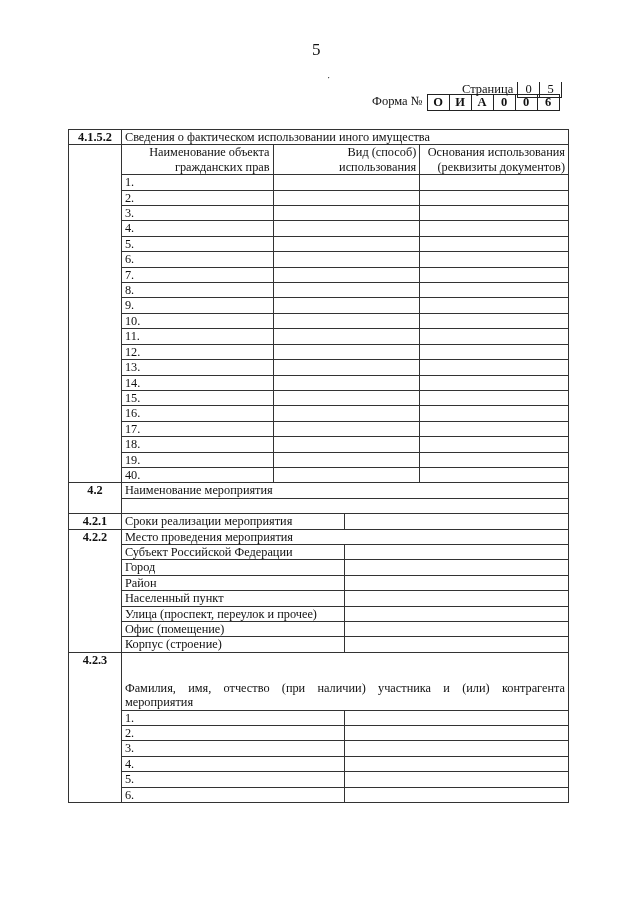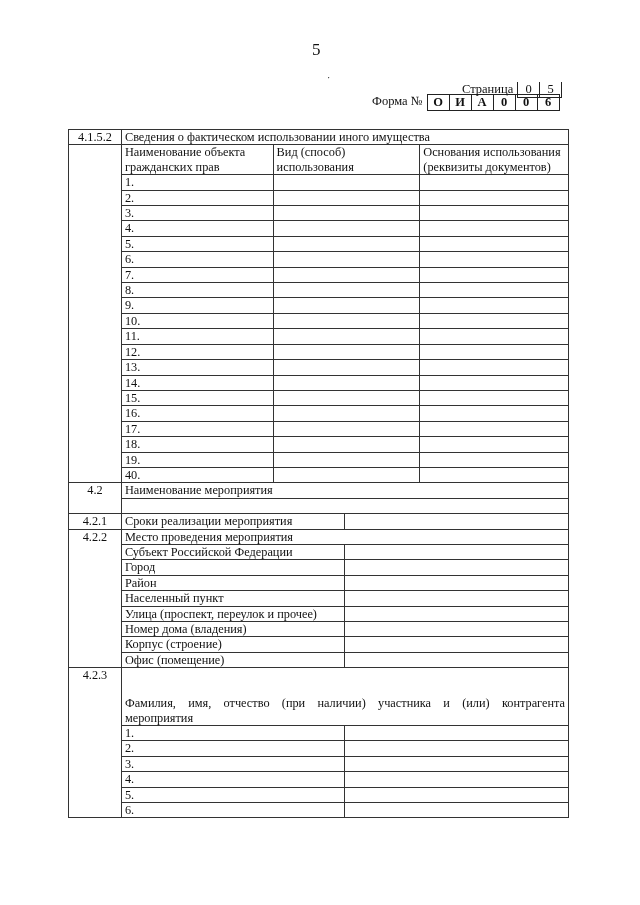--- a/index.html
+++ b/index.html
@@ -13,22 +13,22 @@
   .cell { width: 21px; height: 15px; line-height: 15px; text-align: center; font-weight: bold; border-right: 1px solid #222; }
   .cell:last-child { border-right: none; }
   .page-row { position: absolute; top: 82px; left: 462px; display: flex; font-size: 12.5px; }
   .page-label { padding-right: 4px; line-height: 15px; }
   .pcells { display: flex; border: 1px solid #222; border-top: none; }
   .pcell { width: 21px; height: 15px; line-height: 15px; text-align: center; border-right: 1px solid #222; }
   .pcell:last-child { border-right: none; }
 
   table.form { position: absolute; left: 68px; top: 129px; width: 501px; border-collapse: collapse; font-size: 12.3px; }
   table.form td { border: 1px solid #333; padding: 0 3px; line-height: 14.4px; height: 14.4px; vertical-align: top; }
-  td.num { width: 46px; text-align: center; }
-  .hdr td { text-align: left; line-height: 15px; height: 52px; }
+  td.num { width: 46px; text-align: center; font-weight: bold; }
+  .hdr td { text-align: right; line-height: 15px; height: 52px; }
   .no-bottom { border-bottom: none !important; }
   .no-top { border-top: none !important; }
   .justify { text-align: justify; text-align-last: justify; margin-top: 28px; }
 </style>
 </head>
 <body>
 
 <div class="page-number">5</div>
 <div class="dot">·</div>
 
@@ -227,31 +227,26 @@
         <td colspan="2">Населенный пункт</td>
         <td colspan="2"></td>
       </tr>
       <tr>
         <td class="num no-top no-bottom"></td>
         <td colspan="2">Улица (проспект, переулок и прочее)</td>
         <td colspan="2"></td>
       </tr>
       <tr>
         <td class="num no-top no-bottom"></td>
-        <td colspan="2">Номер дома (владения)</td>
+        <td colspan="2">Офис (помещение)</td>
         <td colspan="2"></td>
       </tr>
       <tr>
         <td class="num no-top no-bottom"></td>
         <td colspan="2">Корпус (строение)</td>
-        <td colspan="2"></td>
-      </tr>
-      <tr>
-        <td class="num no-top no-bottom"></td>
-        <td colspan="2">Офис (помещение)</td>
         <td colspan="2"></td>
       </tr>
       <tr>
         <td class="num no-bottom">4.2.3</td>
         <td colspan="4">
           <div class="justify">Фамилия, имя, отчество (при наличии) участника и (или) контрагента</div>
           <div>мероприятия</div>
         </td>
       </tr>
       <tr>

